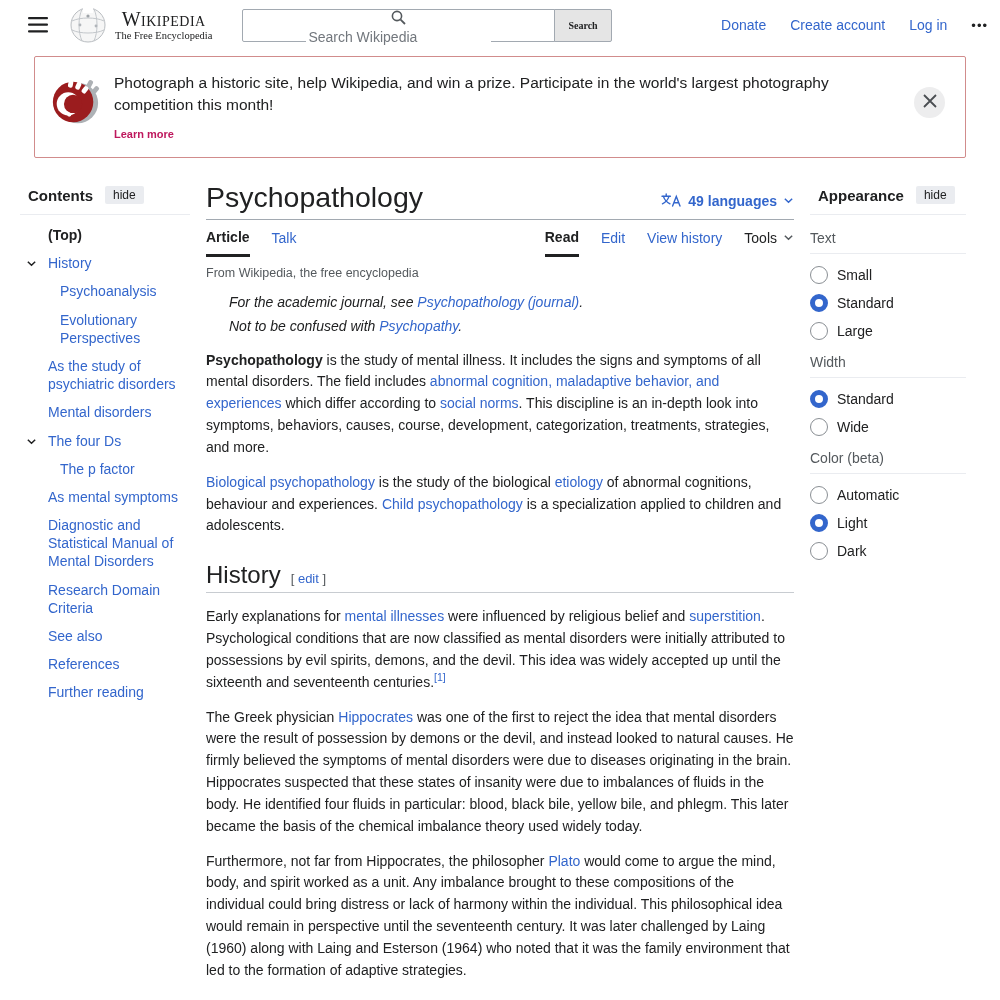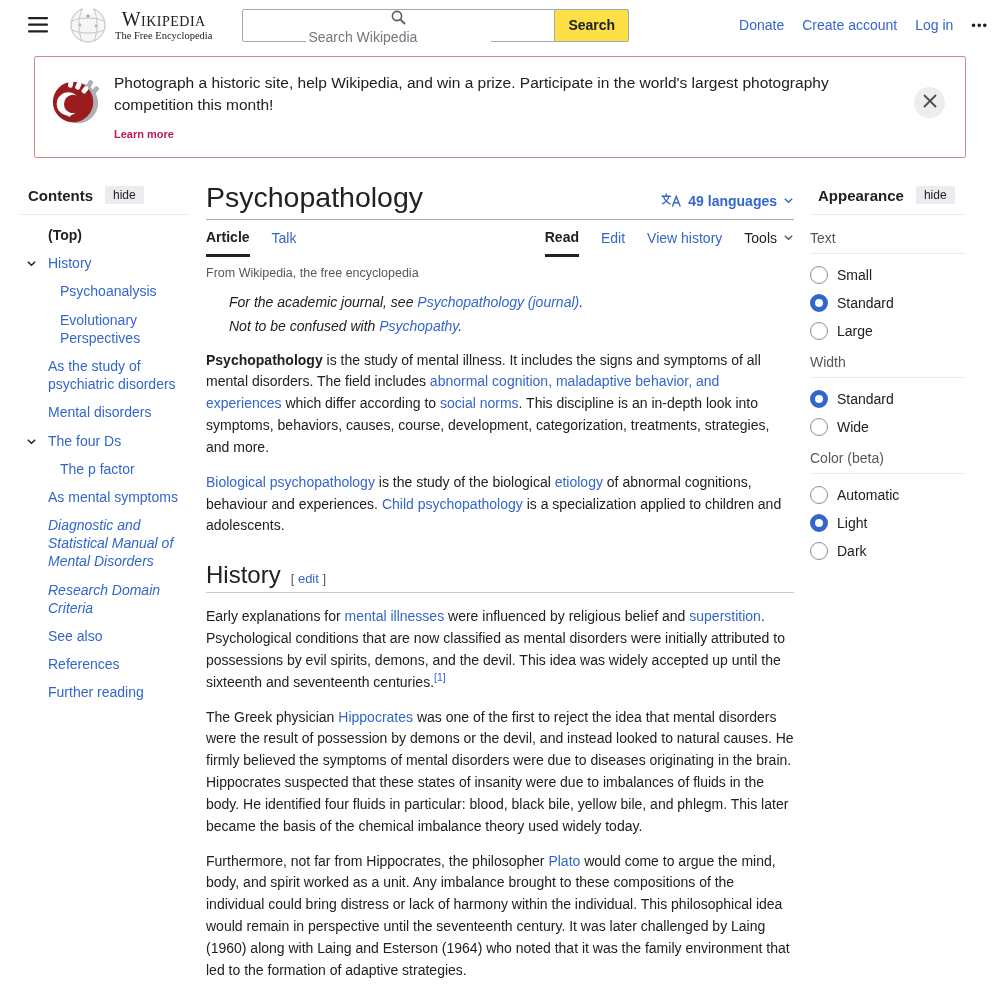--- a/index.html
+++ b/index.html
@@ -4,38 +4,38 @@
 <style>
   * { box-sizing: border-box; }
   html,body { margin:0; padding:0; }
   body {
     width:1000px; height:1000px; overflow:hidden;
     background:#fff; color:#202122;
     font-family:"Liberation Sans", sans-serif; font-size:14px;
   }
   .lnk { color:#3366cc; cursor:pointer; }
   .b { font-weight:bold; }
-  .i { font-style:italic; }
+  .i { }
   sup { font-size:10.5px; line-height:0; }
 
   
   .header { display:flex; align-items:center; height:50px; padding:0 12px 0 28px; }
   .menu-btn { width:22px; height:22px; margin-right:18px; cursor:pointer; flex:none; display:flex; align-items:center; }
   .logo { display:flex; align-items:center; gap:7px; margin-right:30px; cursor:pointer; flex:none; }
   .logo-text { font-family:"Liberation Serif", serif; text-align:center; line-height:1.05; }
   .logo-title { font-size:20px; font-variant:small-caps; letter-spacing:.5px; }
   .logo-sub { font-size:10.5px; }
   .search-wrap { display:flex; align-items:center; flex:none; }
   .search-box { display:flex; align-items:center; width:313px; height:33px;
     border:1px solid #a2a9b1; border-radius:2px 0 0 2px; padding:0 9px; background:#fff;flex-direction:column; }
   .search-box input { border:none; outline:none; flex:1; font-size:14px; font-family:inherit; color:#202122; }
   .search-box input::placeholder { color:#72777d; }
-  .search-btn { height:33px; margin-left:-1px; padding:0 13px; background:#fde047; border:1px solid #a2a9b1;
-    border-radius:0 2px 2px 0; font-weight:bold; font-size:14px; font-family:Liberation Sans, sans-serif; cursor:pointer; color:#202122; }
-  .header-right { margin-left:auto; display:flex; align-items:center; gap:18px; }
+  .search-btn { height:33px; margin-left:-1px; padding:0 13px; background:#e5e5e5; border:1px solid #a2a9b1;
+    border-radius:0 2px 2px 0; font-weight:bold; font-size:10px; font-family:Liberation Serif, serif; cursor:pointer; color:#202122; }
+  .header-right { margin-left:auto; display:flex; align-items:center; gap:24px; }
   .hdr-link { color:#3366cc; cursor:pointer; }
   .ellipsis { color:#202122; font-size:13px; letter-spacing:1px; cursor:pointer; }
 
   
   .banner { position:relative; margin:6px 34px 16px; border:1px solid #d18c8c; border-radius:2px;
     padding:15px 70px 13px 14px; display:flex; gap:13px; }
   .banner-logo { flex:none; width:52px; height:52px; margin-top:4px; }
   .banner-text { font-size:15.5px; line-height:1.42; max-width:790px; }
   .learn-more { display:inline-block; margin-top:11px; font-weight:bold; font-size:11px; color:#be185d; cursor:pointer; }
   .banner-close { position:absolute; right:20px; top:30px; width:31px; height:31px; border-radius:50%;

